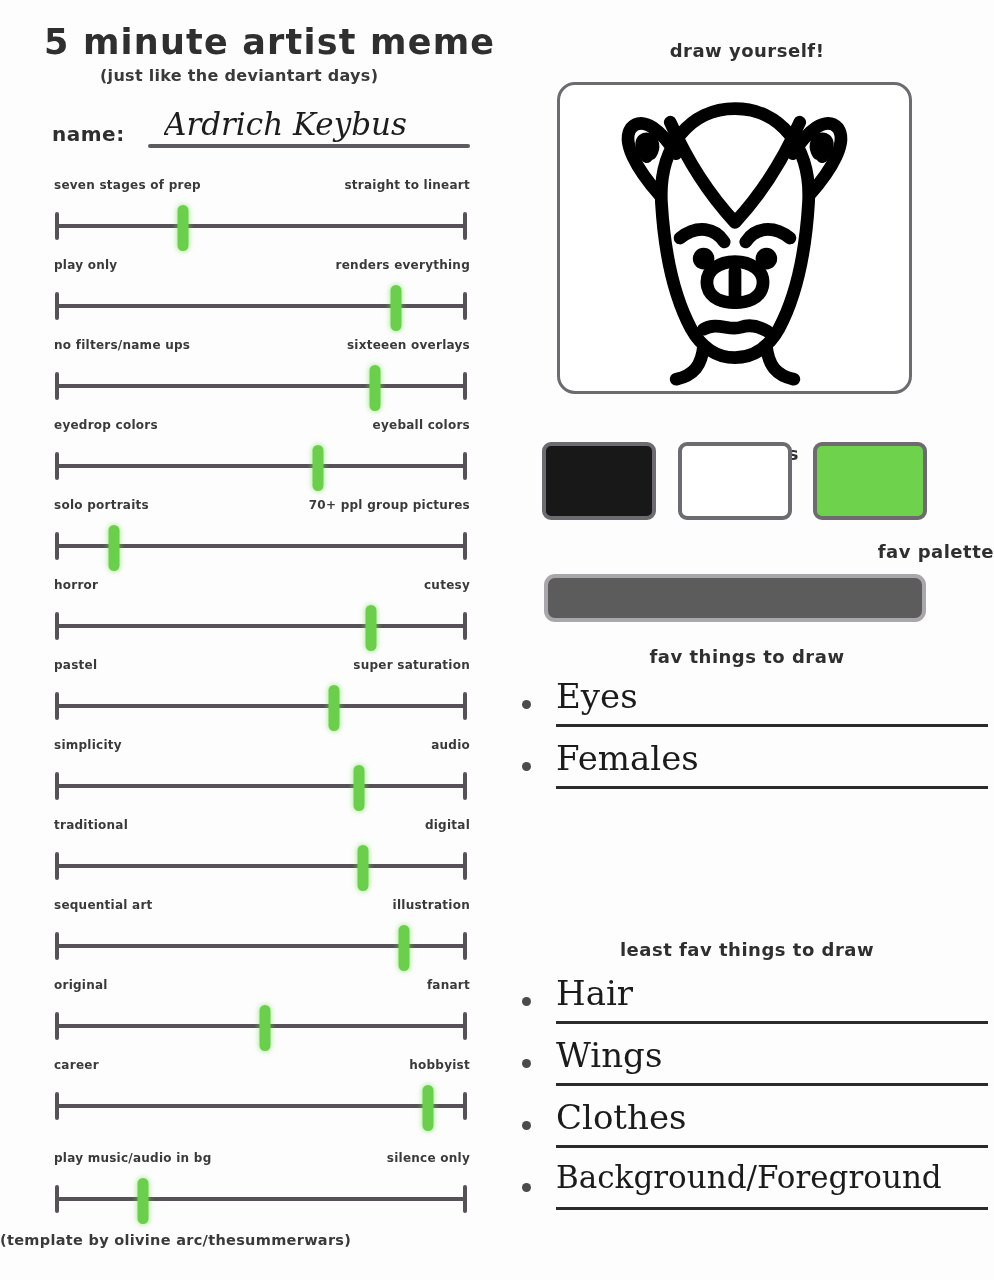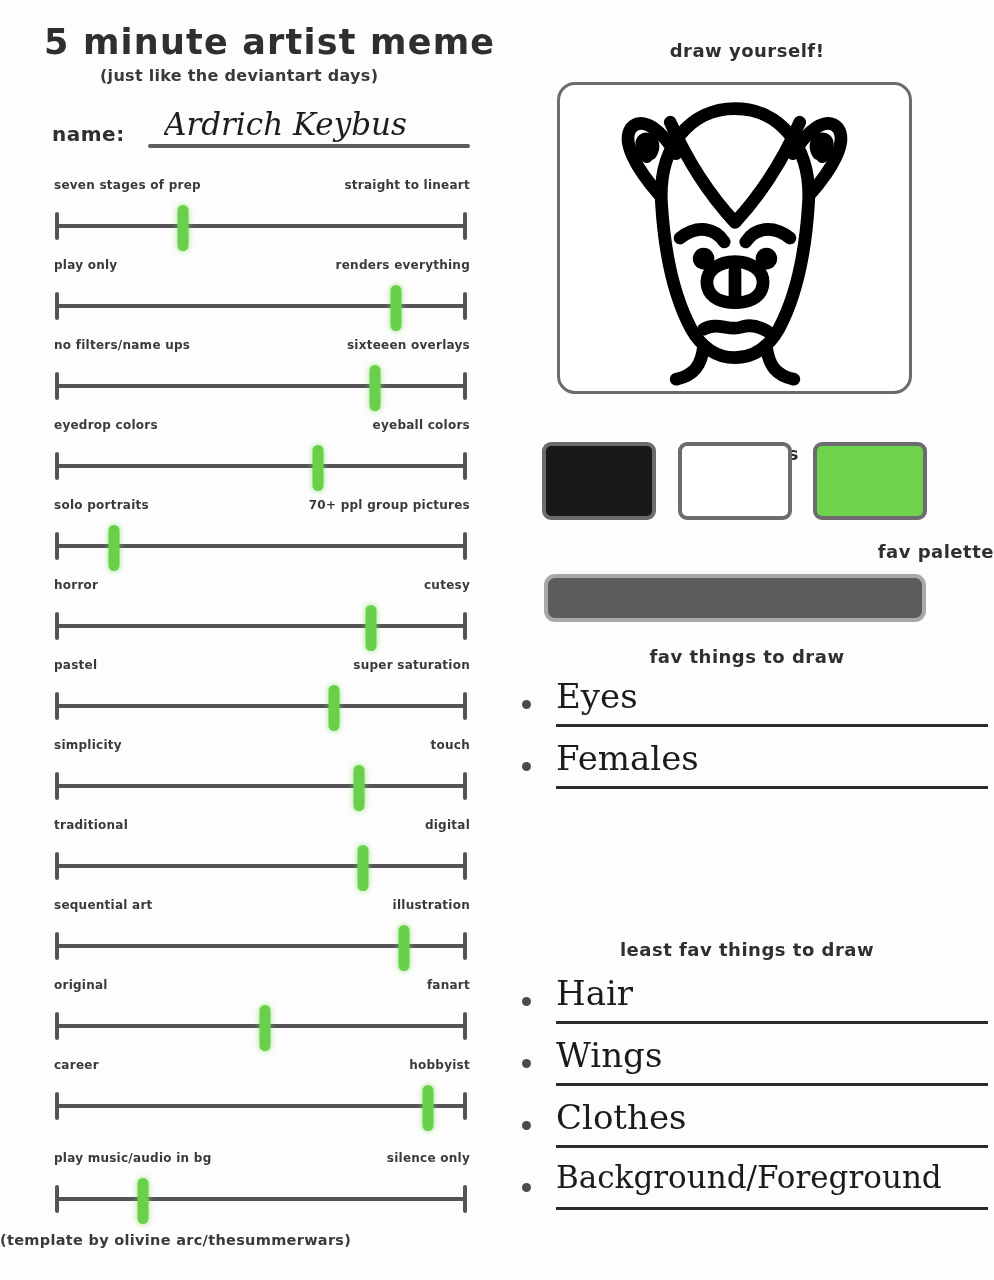--- a/index.html
+++ b/index.html
@@ -333,21 +333,21 @@
           <div class="track-wrap">
             <div class="track-line"></div>
             <div class="cap l"></div>
             <div class="cap r"></div>
             <div class="marker" style="left: 282.44px; background: rgb(106, 208, 76);"></div>
           </div>
         </div>
         <div class="slider-block">
           <div class="slider-labels">
             <span class="lbl left">simplicity</span>
-            <span class="lbl right">touch</span>
+            <span class="lbl right">audio</span>
           </div>
           <div class="track-wrap">
             <div class="track-line"></div>
             <div class="cap l"></div>
             <div class="cap r"></div>
             <div class="marker" style="left: 306.92px; background: rgb(106, 208, 76);"></div>
           </div>
         </div>
         <div class="slider-block">
           <div class="slider-labels">

